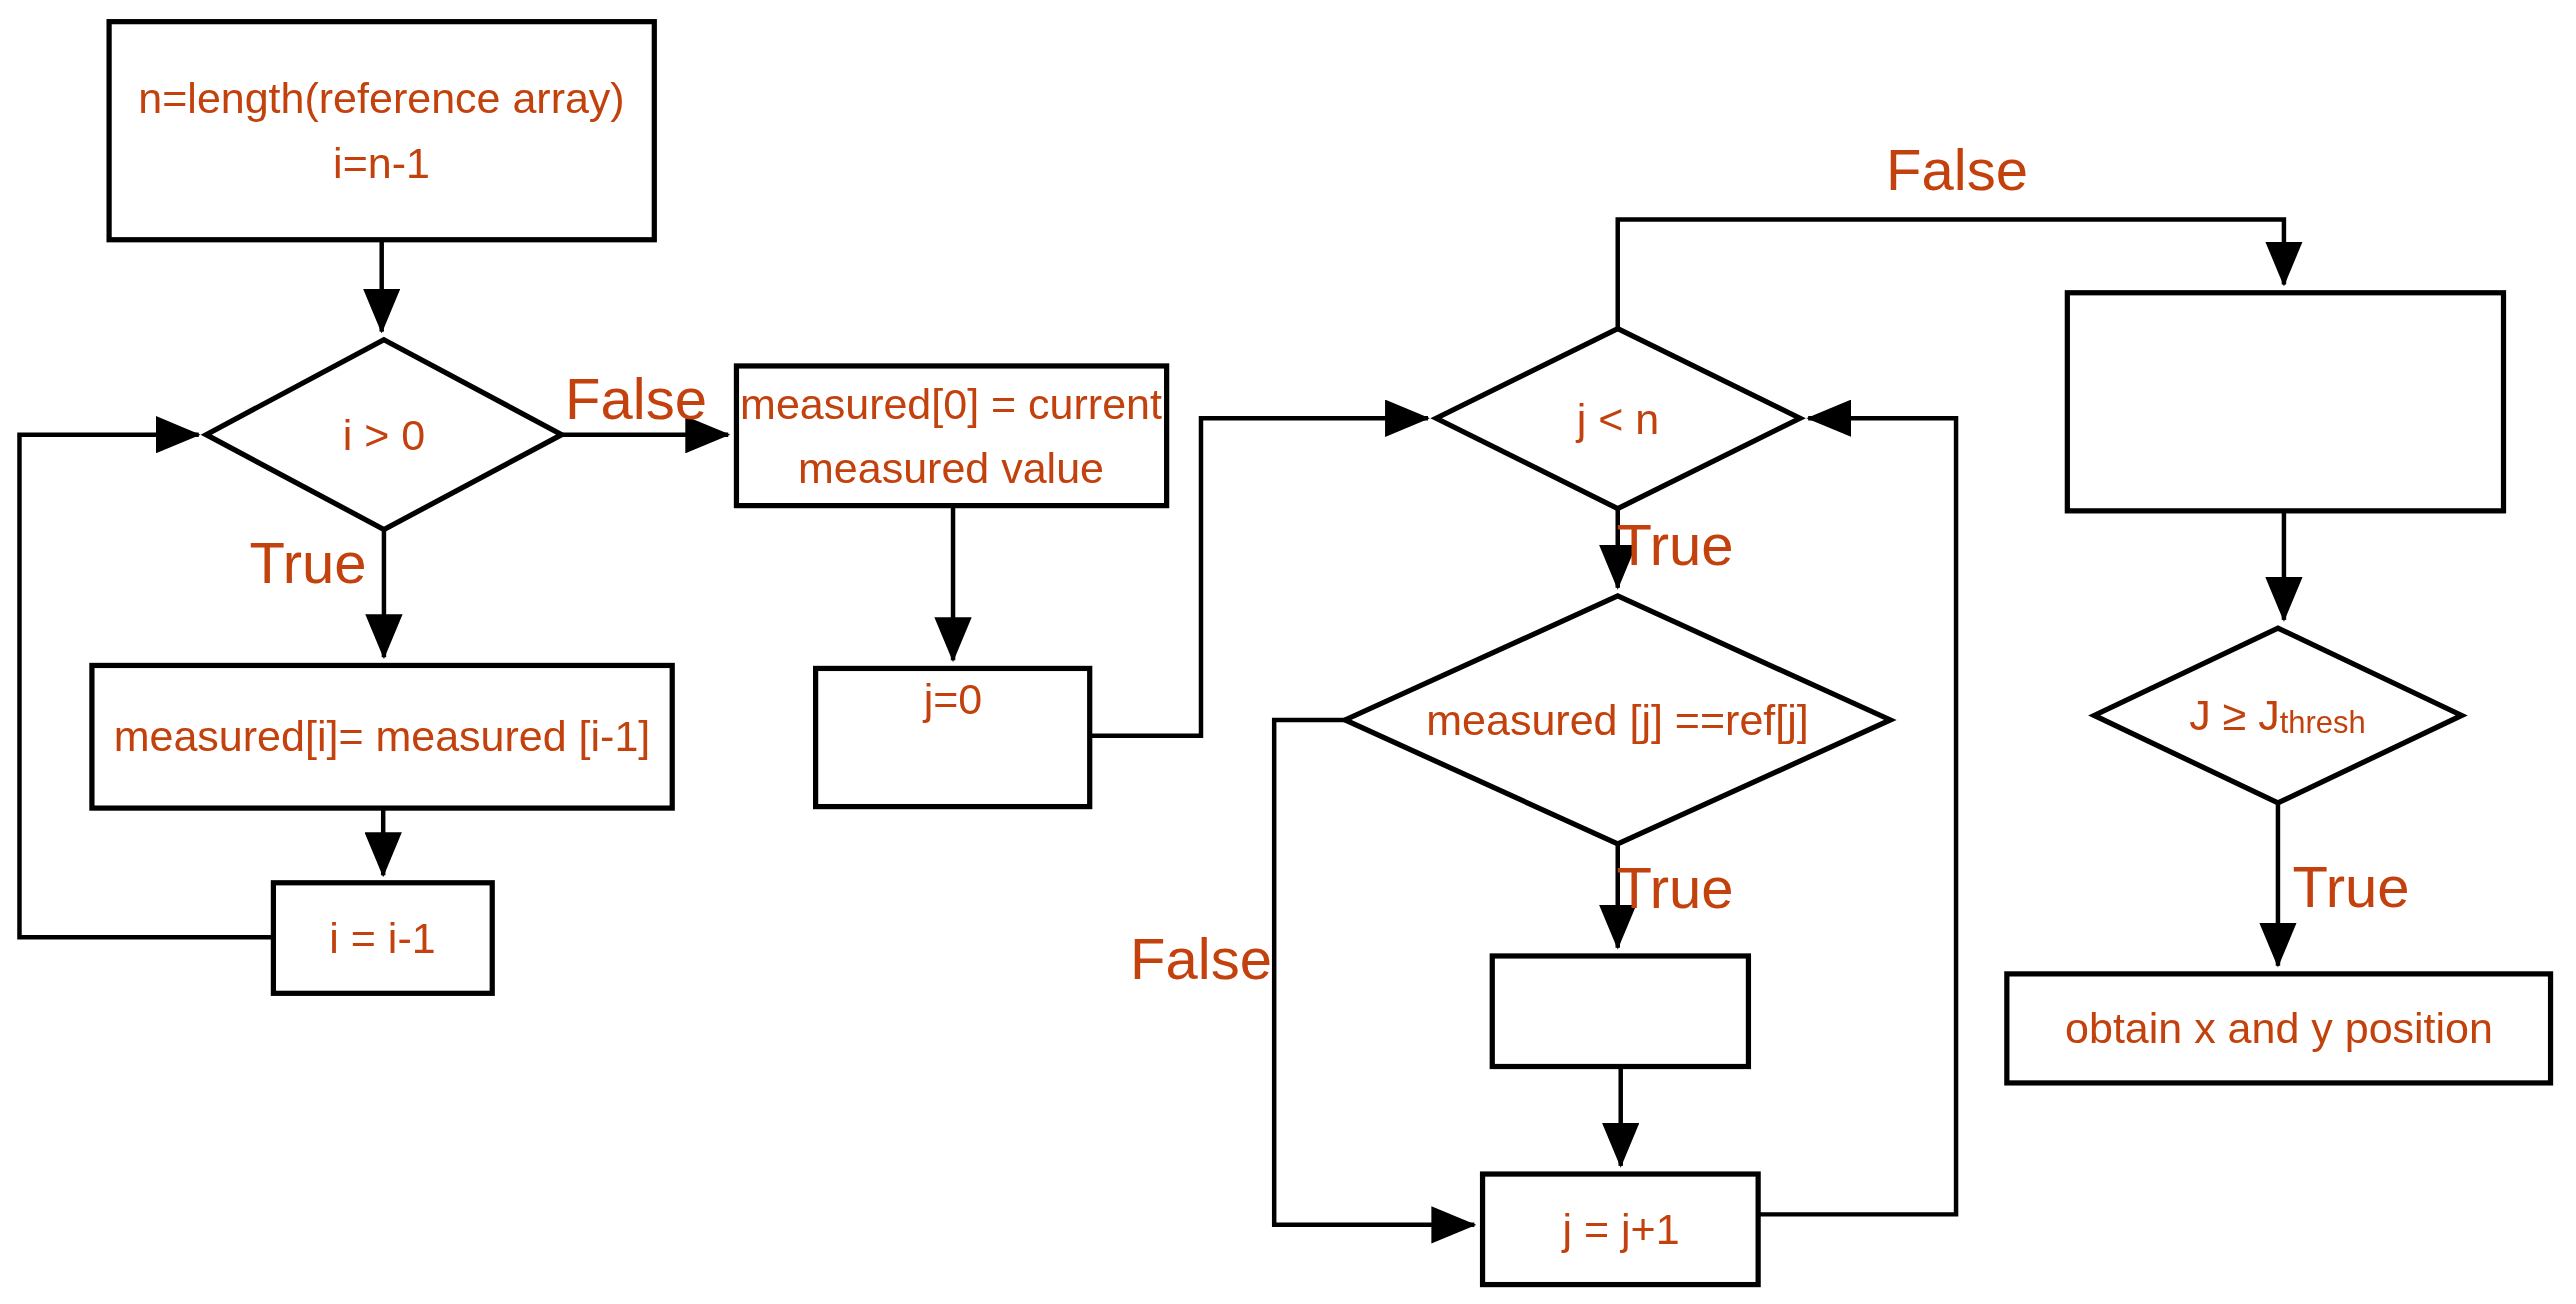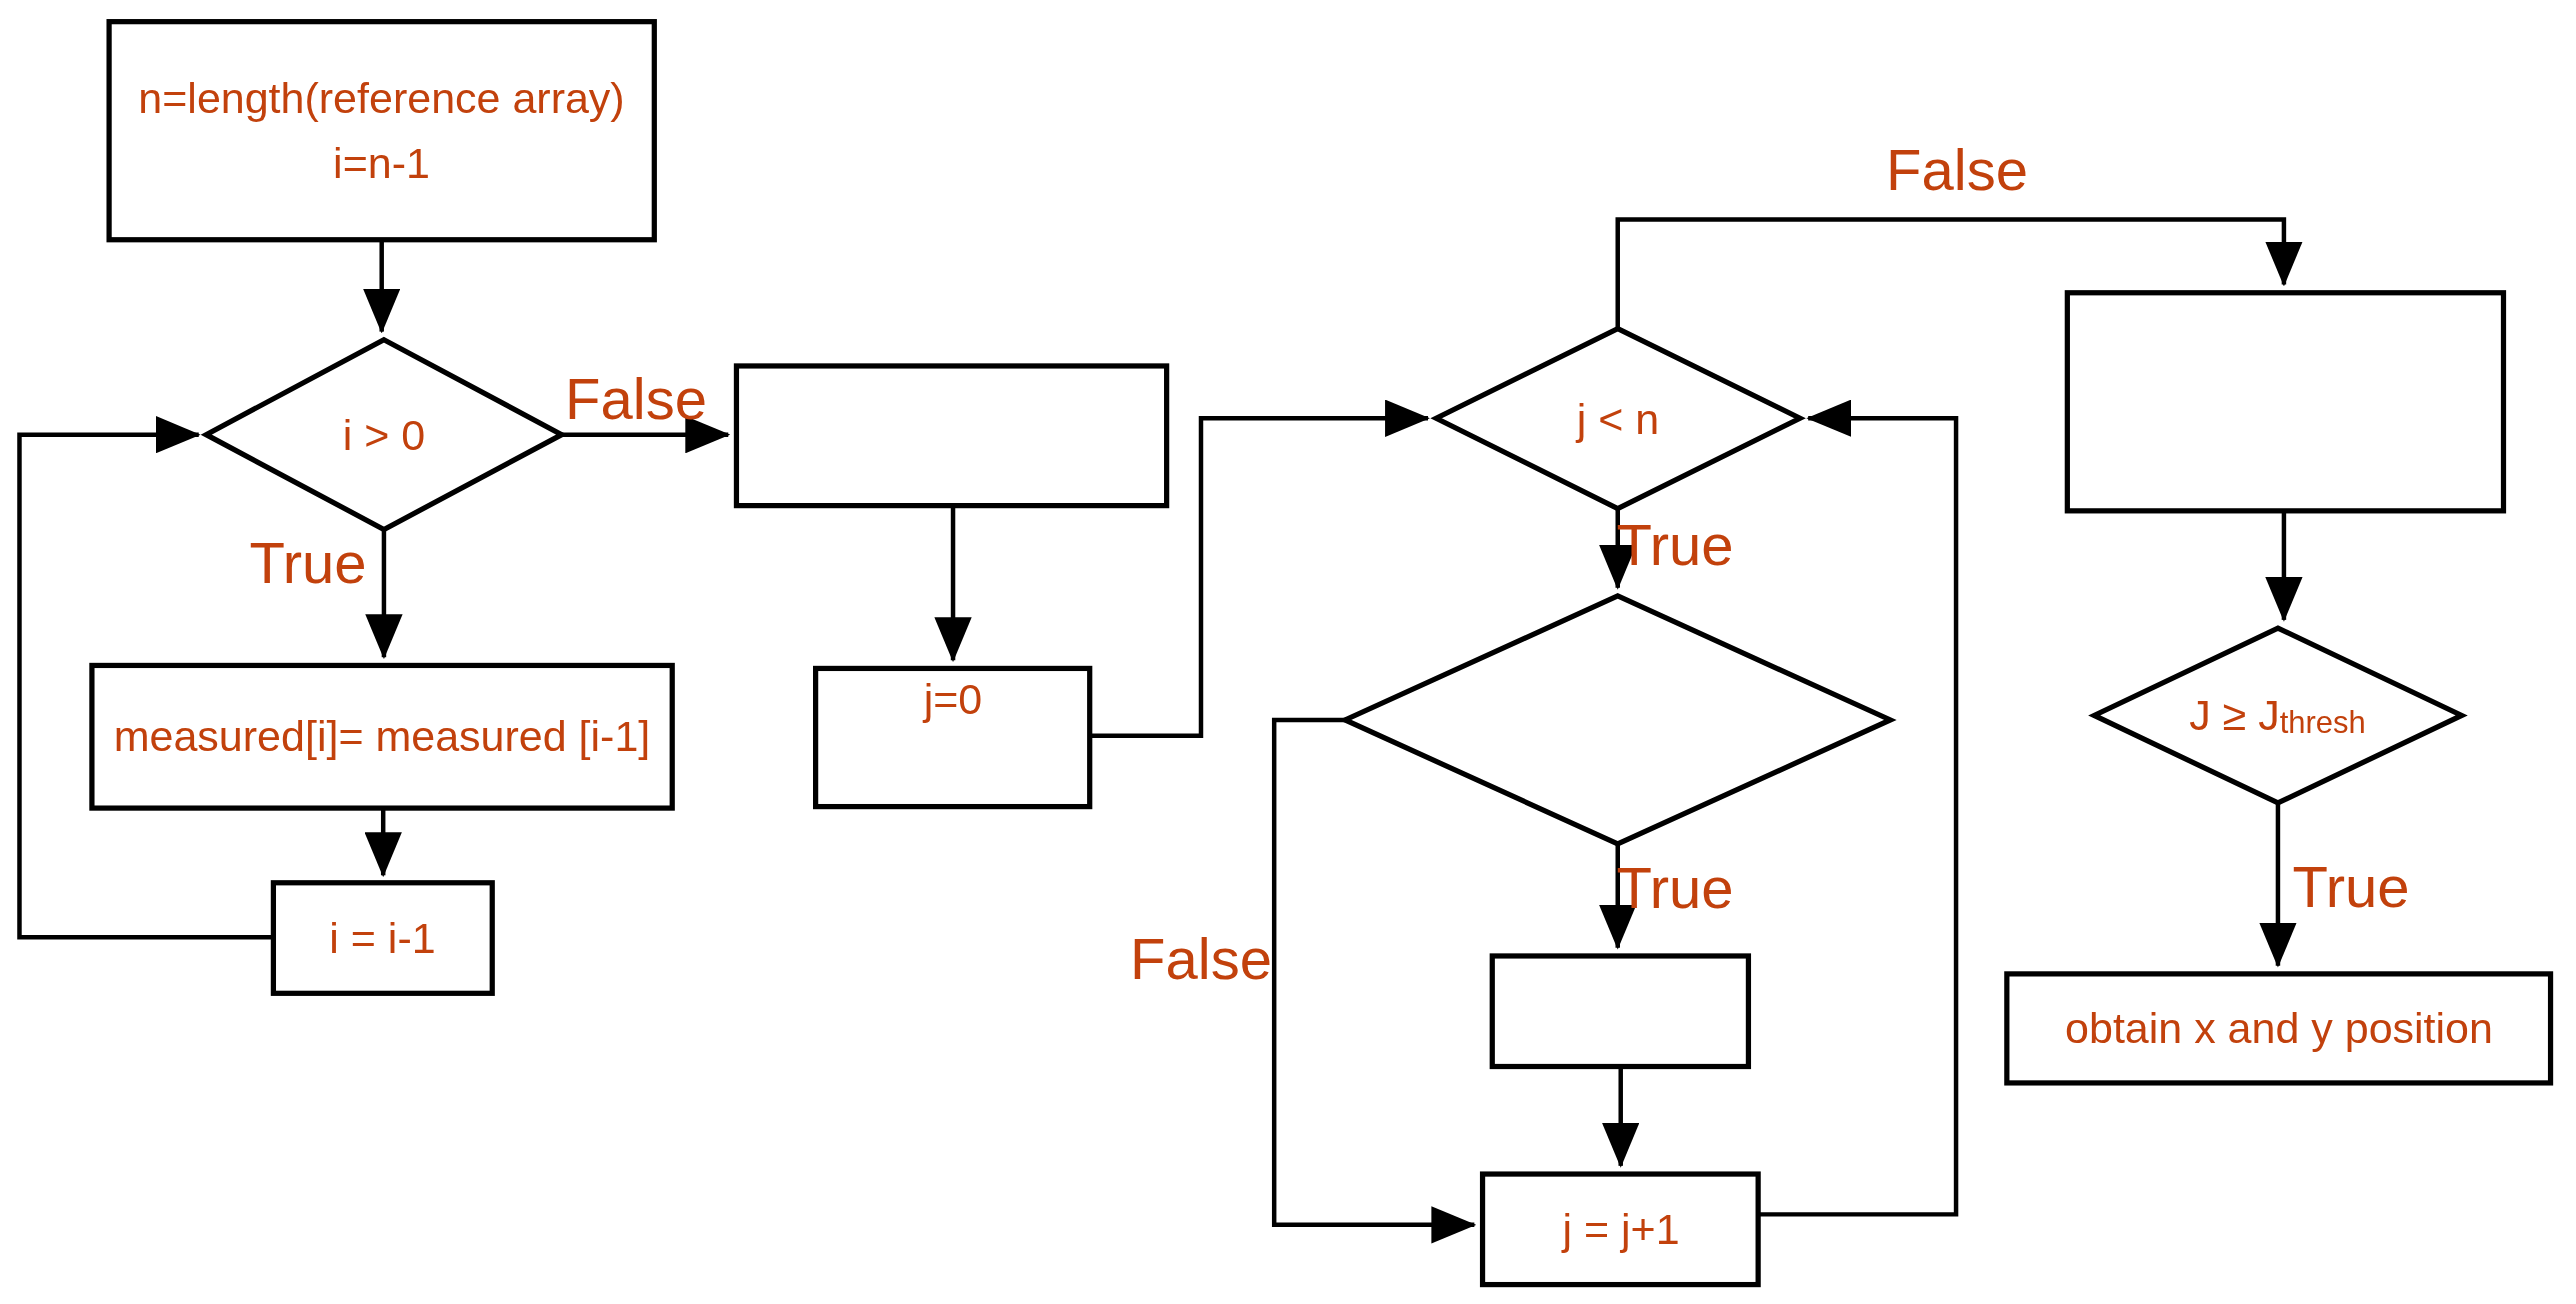--- a/index.html
+++ b/index.html
@@ -89,22 +89,25 @@
       <polygon points="3050,841 3296,958 3050,1075 2804,958"></polygon>
       <rect x="2687" y="1304" width="728" height="146"></rect>
     </g>
   </svg>
 
   <div class="node" style="left:109px;  top:21.7px;   width:545px; height:218px;">n=length(reference array)
 i=n-1</div>
   <div class="node" style="left:206px;  top:340px;  width:356px; height:190px;">i &gt; 0</div>
   <div class="node" style="left:92px;  top:665px;  width:580px; height:143px;">measured[i]= measured [i-1]</div>
   <div class="node" style="left:273px;  top:883px; width:219px; height:111px;">i = i-1</div>
+  <div class="node" style="left:736px;  top:366px;  width:430px; height:140px;">measured[0] = current
+measured value</div>
   <div class="node" style="left:816px; top:630px;  width:274px; height:138px;">j=0</div>
   <div class="node" style="left:1436px; top:329px;  width:364px; height:180px;">j &lt; n</div>
+  <div class="node" style="left:1345px; top:596px;  width:545px; height:248px;">measured [j] ==ref[j]</div>
   <div class="node" style="left:1483px; top:1174px; width:276px; height:111px;">j = j+1</div>
   <div class="node" style="left:2094px; top:628px;  width:367px; height:175px;">
     <span>J ≥ J</span><span class="sub">thresh</span>
   </div>
   <div class="node" style="left:2007px; top:974px; width:544px; height:109px;">obtain x and y position</div>
 
   <div class="edge-label" style="left:636px;  top:398px;">False</div>
   <div class="edge-label" style="left:308px;  top:562px;">True</div>
   <div class="edge-label" style="left:1957px; top:169px;">False</div>
   <div class="edge-label" style="left:1675px; top:544px;">True</div>

